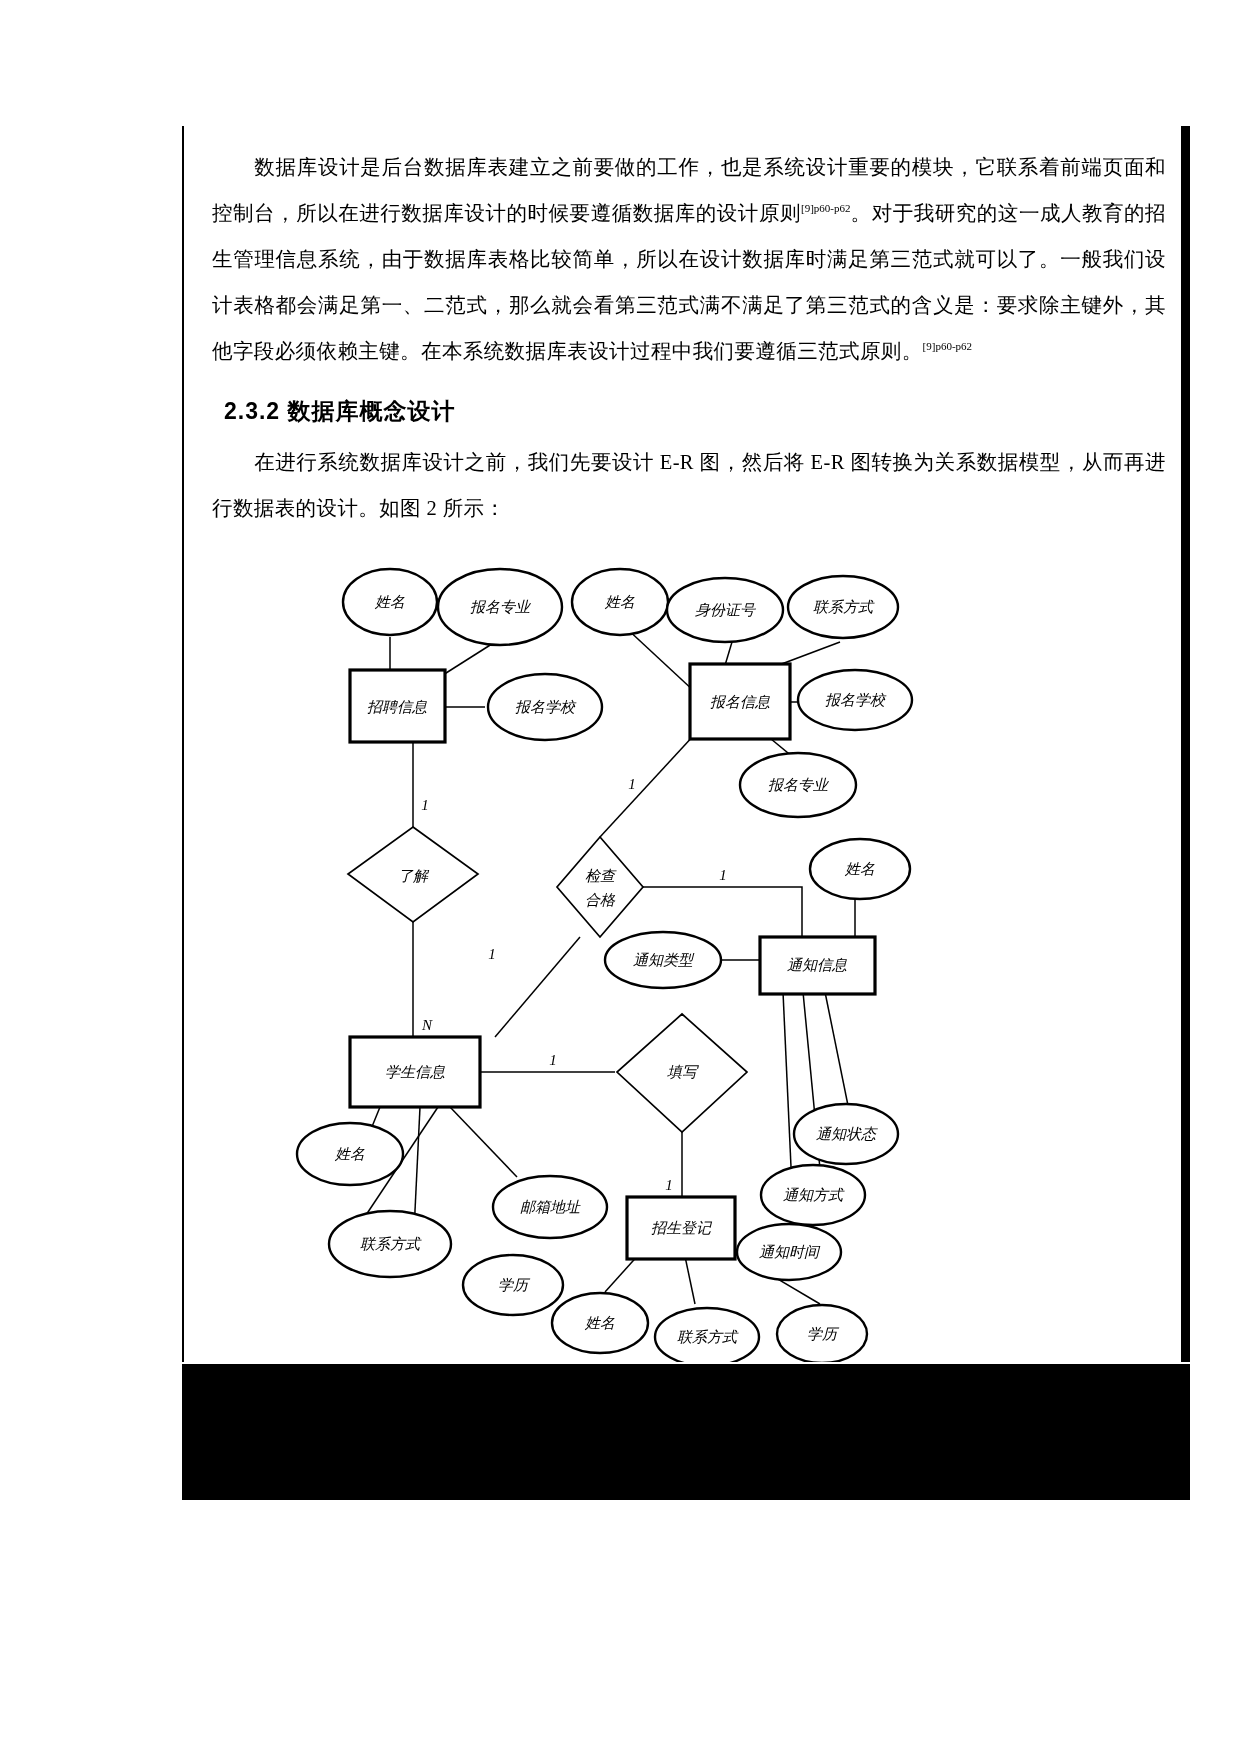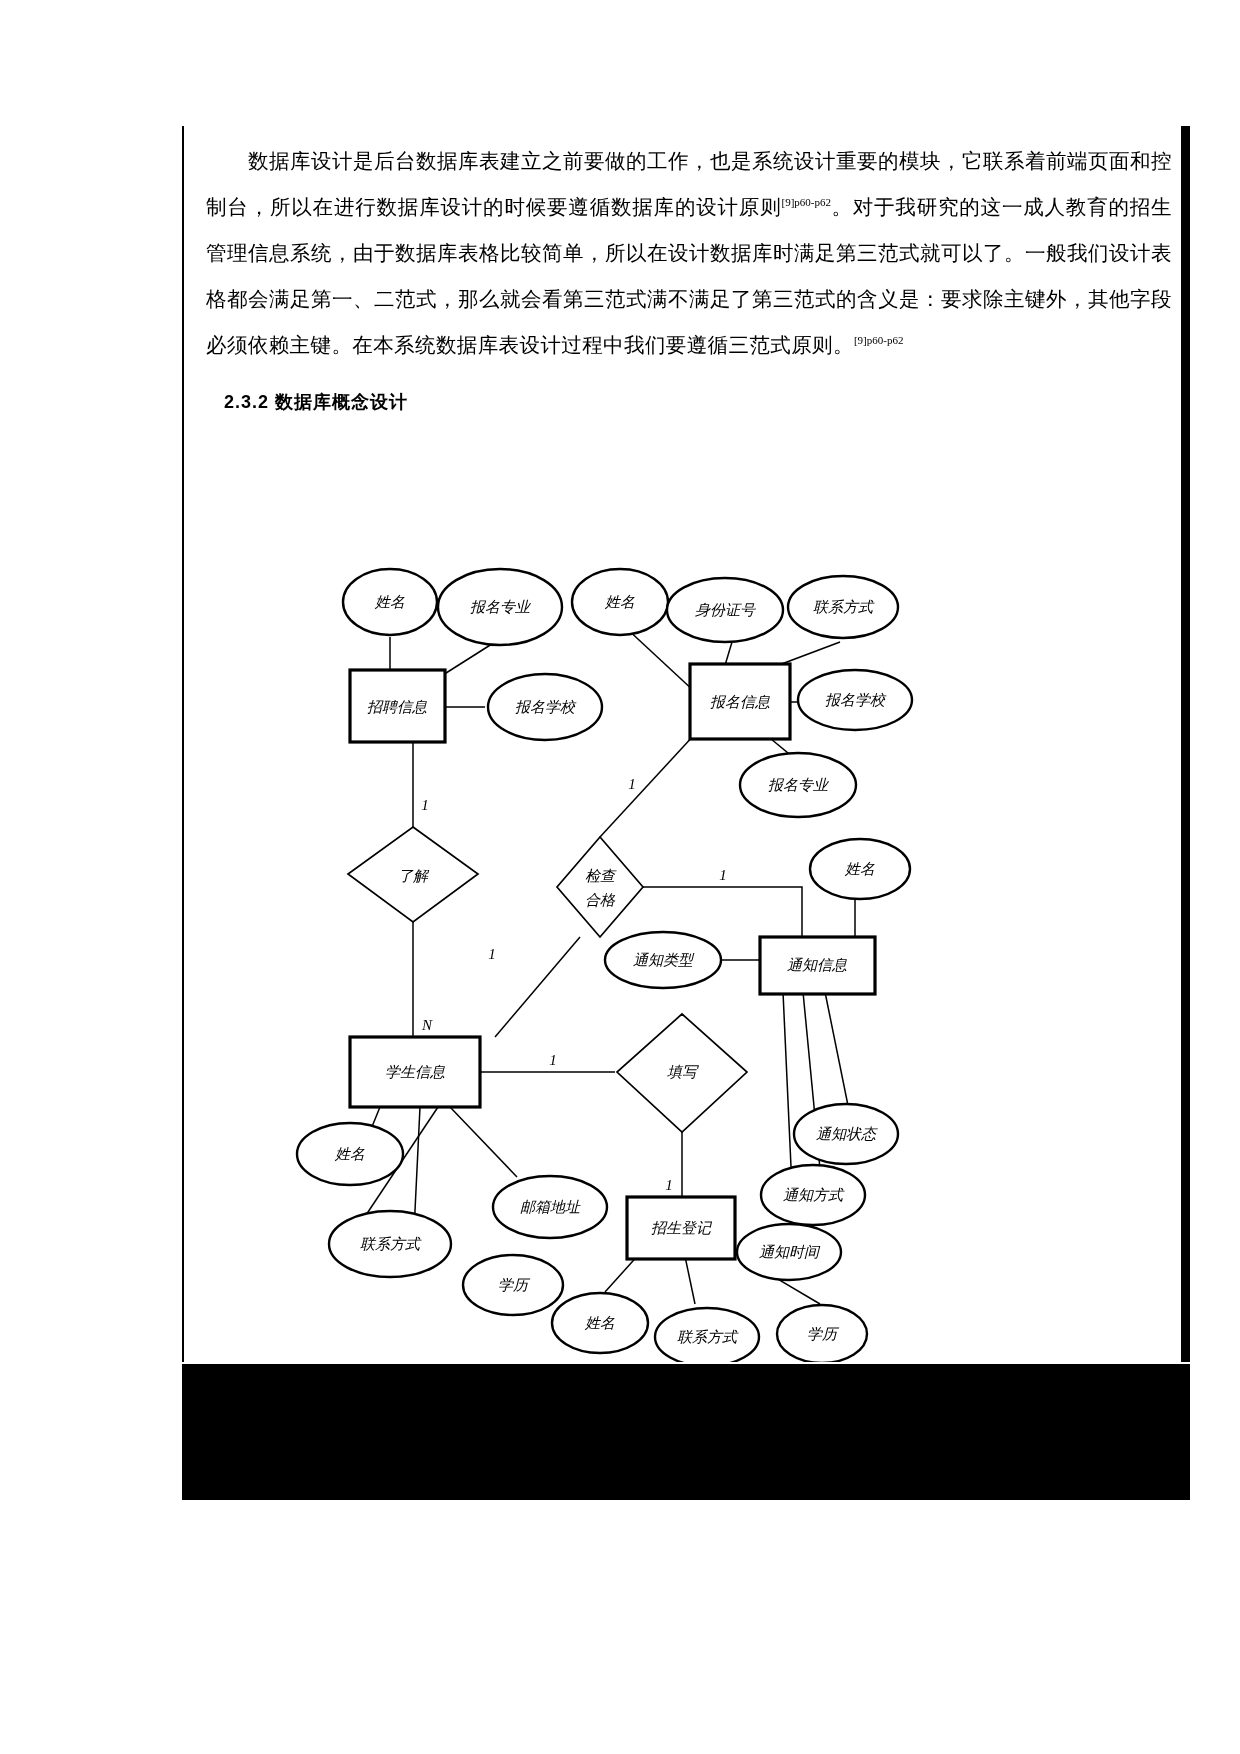--- a/index.html
+++ b/index.html
@@ -48,39 +48,39 @@
   }
 
   
   #text-block {
     position: absolute;
     left: 200px;
     top: 132px;
     width: 978px;
   }
   p.body-par {
-    margin: 6px;
+    margin: 12px;
     font-size: 20.5px;
     line-height: 46px;
     text-align: justify;
     text-justify: inter-ideograph;
     letter-spacing: .4px;
     font-family: "Liberation Serif", serif;
   }
   p.body-par .indent { display:inline-block; width: 42px; }
   sup.ref {
     font-size: 11px;
     vertical-align: super;
     line-height: 0;
     letter-spacing: 0;
   }
 
   h3.section-head {
     margin: 22px 0 10px 24px;
-    font-size: 18px;
+    font-size: 23px;
     font-weight: bold;
     letter-spacing: 1px;
     font-family: "Liberation Sans", sans-serif;
   }
 
   
   #er-wrap {
     position: absolute;
     left: 195px;
     top: 552px;
@@ -117,20 +117,23 @@
   <div id="footer-bar"></div>
 
   <div id="text-block">
 
     <p class="body-par">
       <span class="indent"></span><span>数据库设计是后台数据库表建立之前要做的工作，也是系统设计重要的模块，它联系着前端页面和控制台，所以在进行数据库设计的时候要遵循数据库的设计原则</span><sup class="ref">[9]p60-p62</sup><span>。对于我研究的这一成人教育的招生管理信息系统，由于数据库表格比较简单，所以在设计数据库时满足第三范式就可以了。一般我们设计表格都会满足第一、二范式，那么就会看第三范式满不满足了第三范式的含义是：要求除主键外，其他字段必须依赖主键。在本系统数据库表设计过程中我们要遵循三范式原则。</span><sup class="ref">[9]p60-p62</sup>
     </p>
 
     <h3 class="section-head">2.3.2 数据库概念设计</h3>
 
+    <p class="body-par">
+      <span class="indent"></span><span>在进行系统数据库设计之前，我们先要设计 E-R 图，然后将 E-R 图转换为关系数据模型，从而再进行数据表的设计。如图 2 所示：</span>
+    </p>
 
   </div>
 
   <div id="er-wrap">
     <svg id="er-svg" width="985" height="810" viewBox="0 0 985 810" xmlns="http://www.w3.org/2000/svg">
 
       <line class="edge" x1="195" y1="85" x2="195" y2="118"></line>
       <line class="edge" x1="300" y1="90" x2="240" y2="128"></line>
       <line class="edge" x1="250" y1="155" x2="290" y2="155"></line>
 

